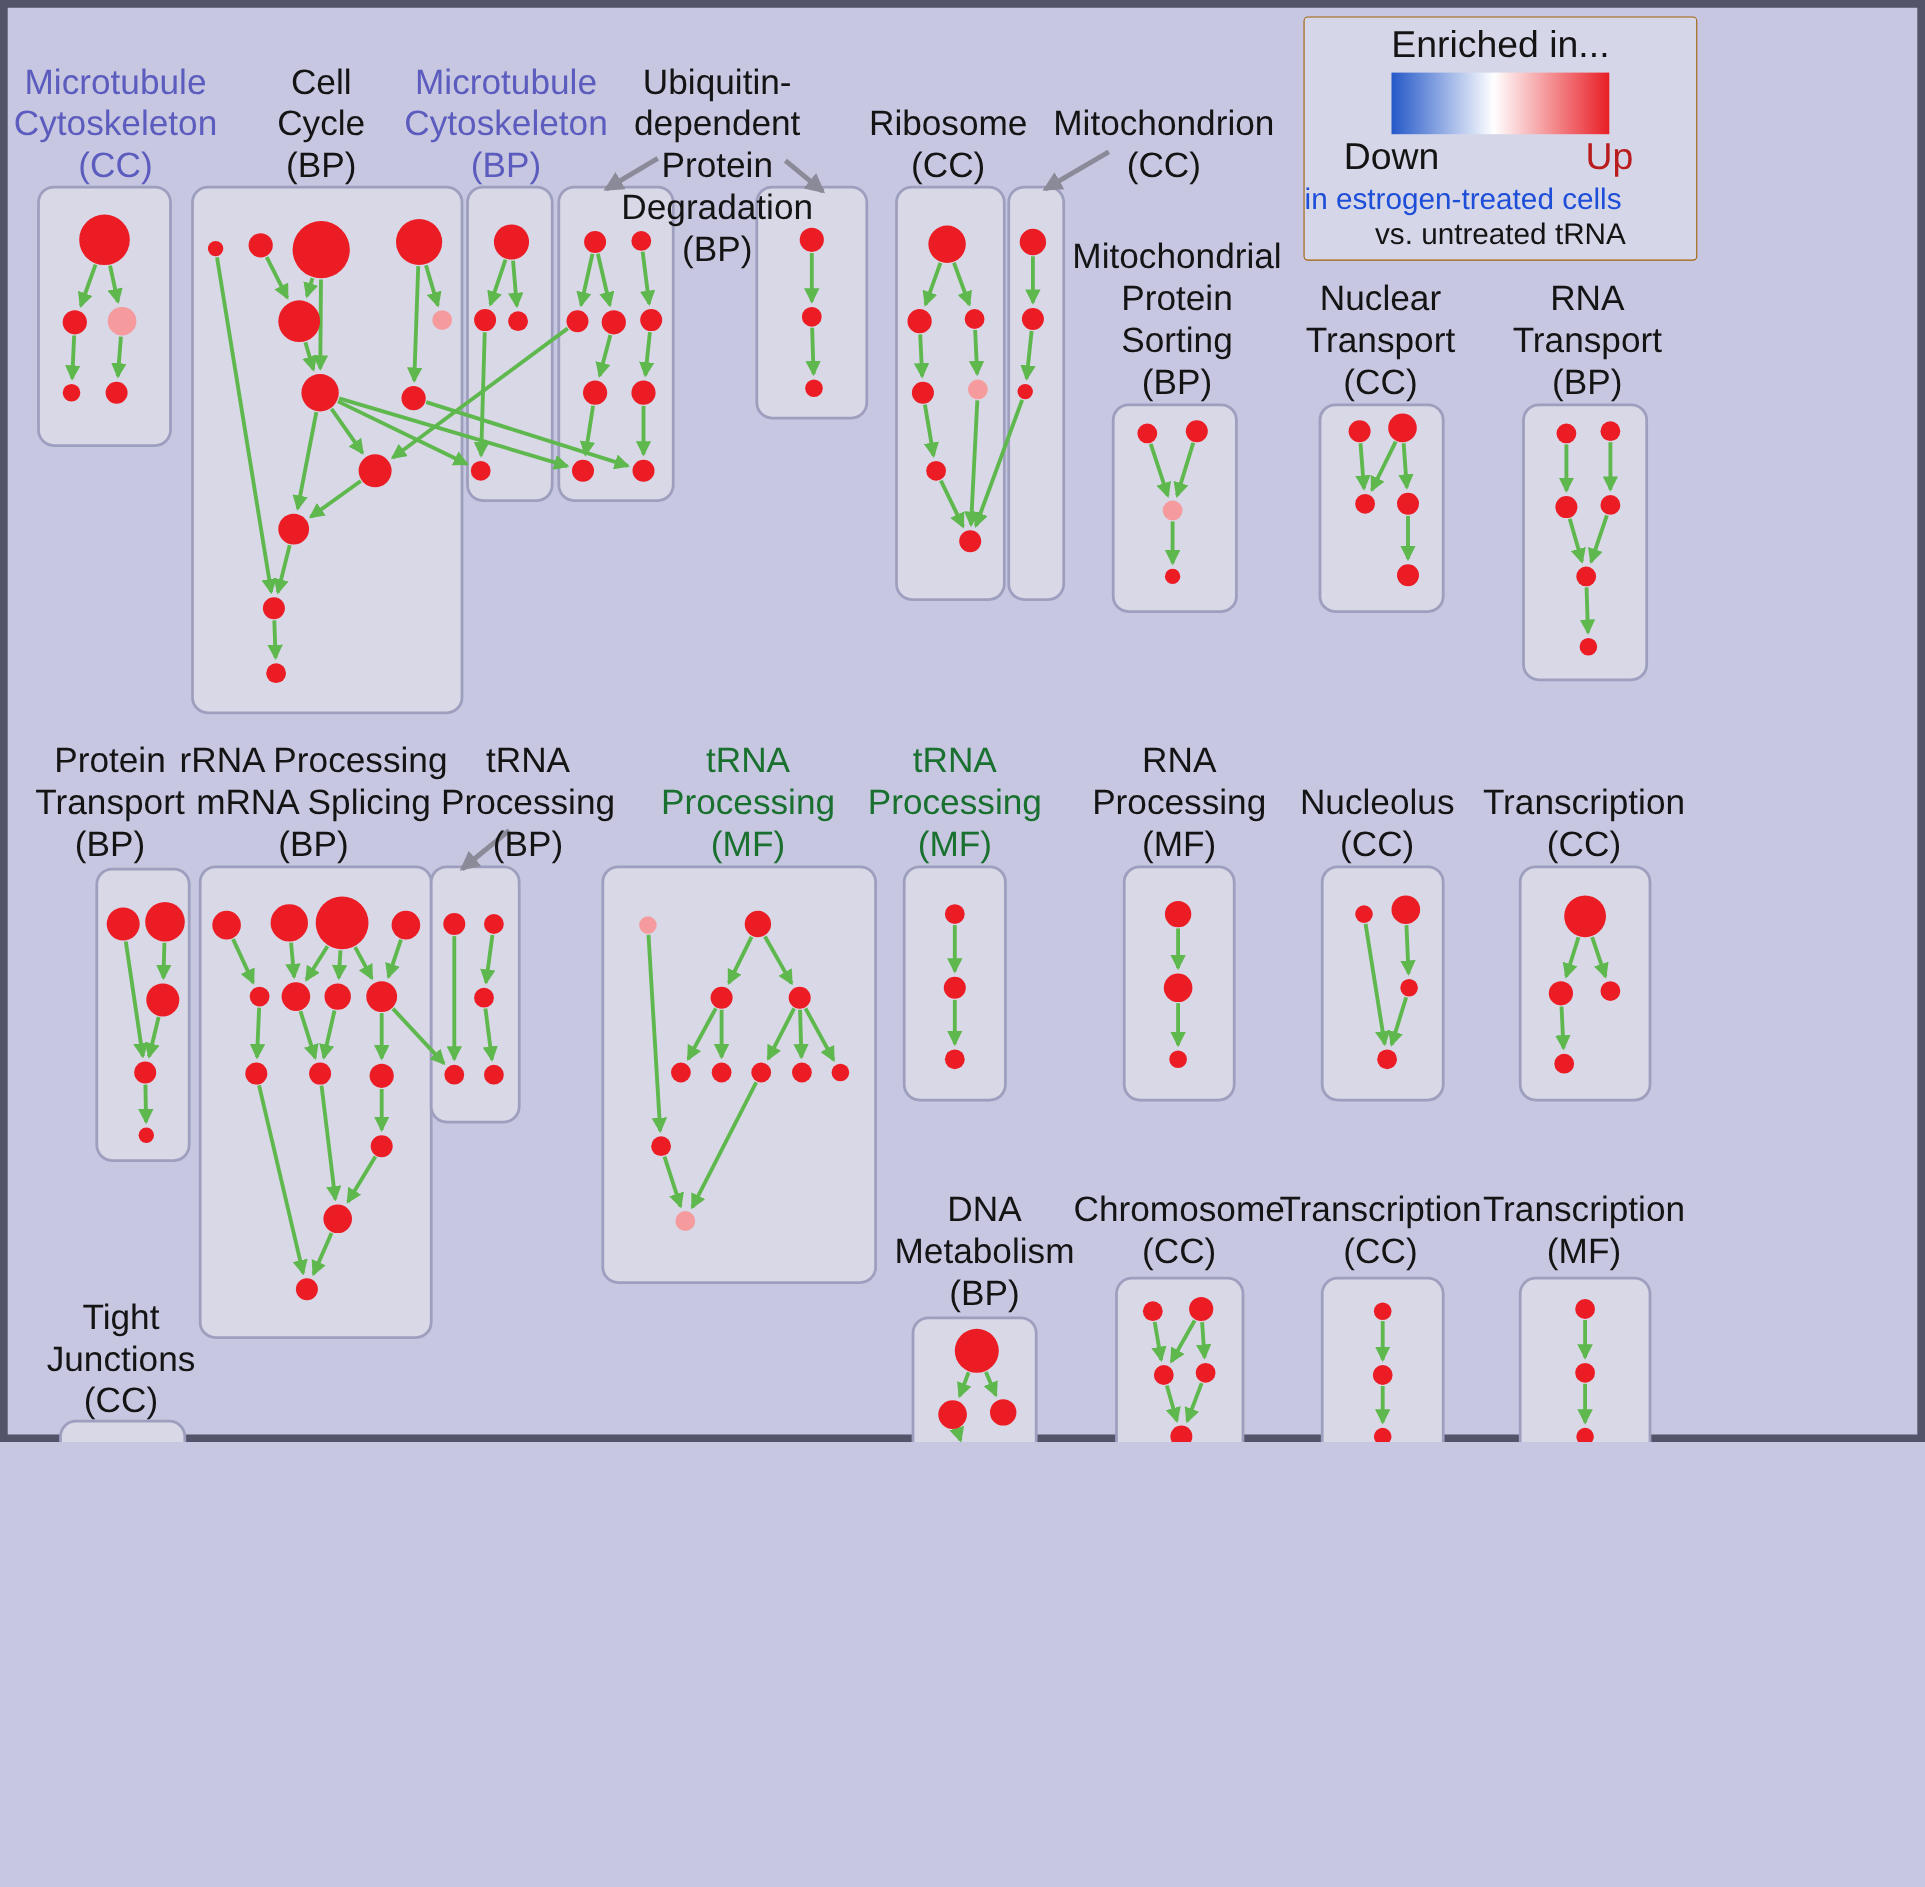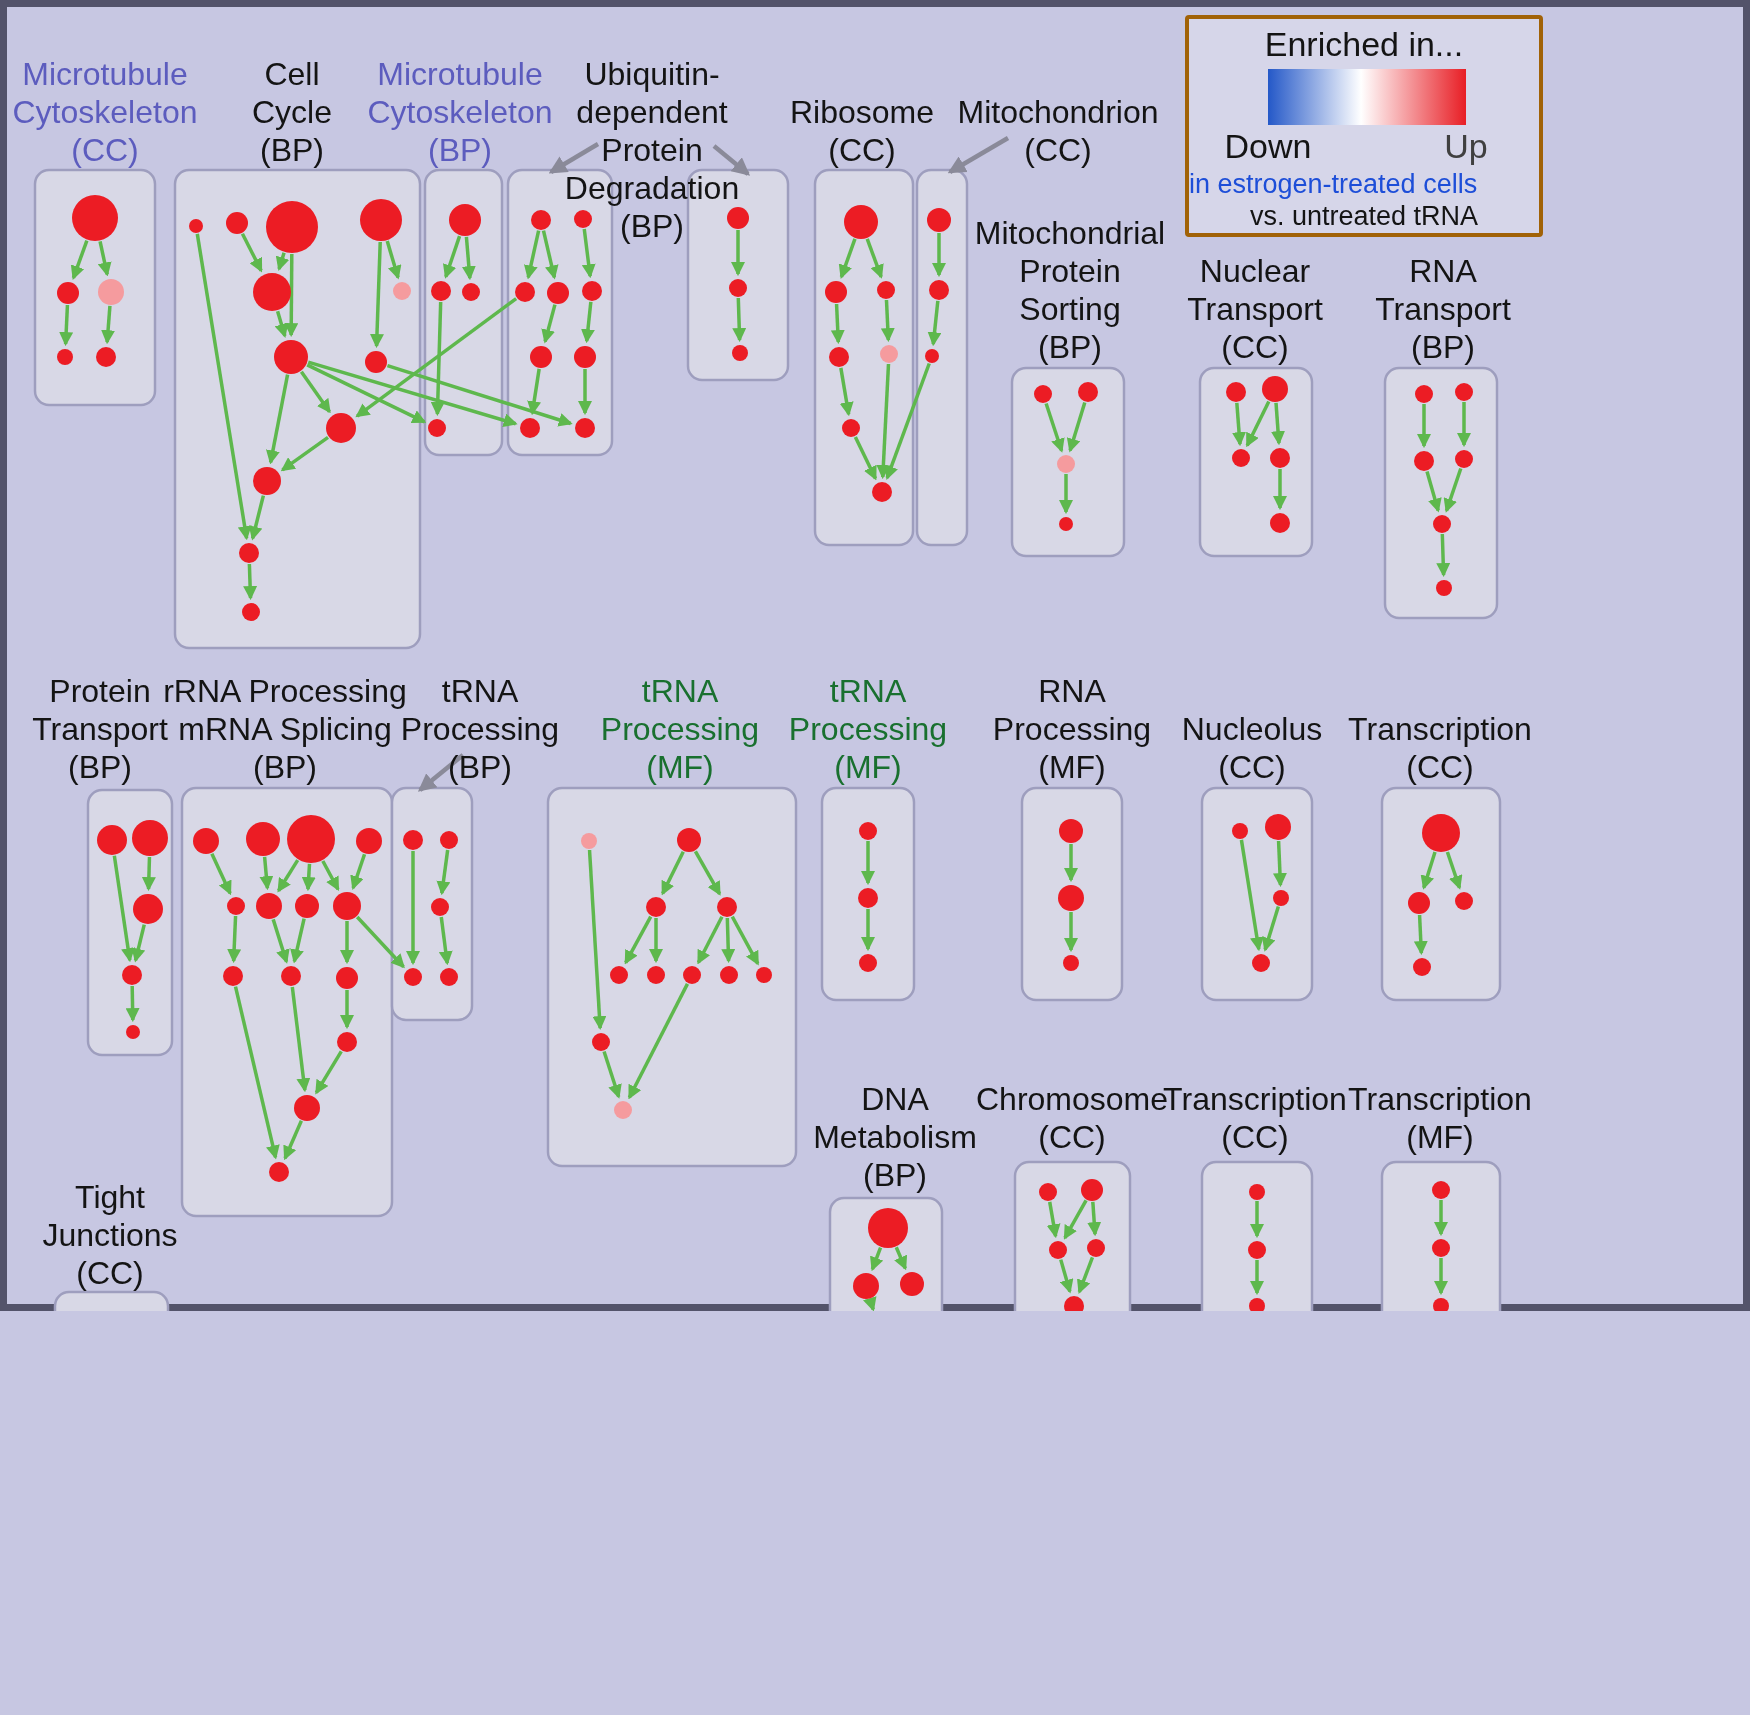--- a/index.html
+++ b/index.html
@@ -6,28 +6,28 @@
   body{background:#c7c7e2;font-family:"Liberation Sans",sans-serif;}
   #figure{position:relative;width:1750px;height:1311px;background:#c7c7e2;
           box-shadow:inset 0 0 0 7px #53536a;overflow:hidden;}
   #diagram-svg{position:absolute;left:0;top:0;}
   #labels{position:absolute;left:0;top:0;width:100%;height:100%;pointer-events:none;}
   .glabel{position:absolute;width:470px;transform:translateX(-50%);text-align:center;
           font-size:32px;line-height:38px;color:#141414;white-space:pre-line;}
   .glabel.blue{color:#5c5cbe;}
   .glabel.green{color:#19702f;}
   .legend{position:absolute;left:1185px;top:15px;width:358px;height:222px;
-          background:#d6d6e9;border:4px solid #a16207;border-radius:4px;box-sizing:border-box;}
+          background:#d6d6e9;border:1px solid #a16207;border-radius:4px;box-sizing:border-box;}
   .legend-title{position:absolute;top:6px;left:0;width:100%;text-align:center;
           font-size:34px;color:#141414;}
   .legend-bar{position:absolute;left:79px;top:50px;width:198px;height:56px;}
   .legend-down{position:absolute;left:79px;top:108px;transform:translateX(-50%);
           font-size:34px;color:#141414;}
   .legend-up{position:absolute;left:277px;top:108px;transform:translateX(-50%);
-          font-size:34px;color:#404040;}
+          font-size:34px;color:#b91c1c;}
   .legend-sub{position:absolute;top:150px;left:0;width:100%;text-align:left;
           font-size:27px;color:#1d4ed8;}
   .legend-sub2{position:absolute;top:182px;left:0;width:100%;text-align:center;
           font-size:27px;color:#141414;}
   .annotation{position:absolute;left:222px;top:1248px;font-size:34px;line-height:43px;
           color:#141414;white-space:pre-line;}
 </style>
 </head>
 <body>
 

